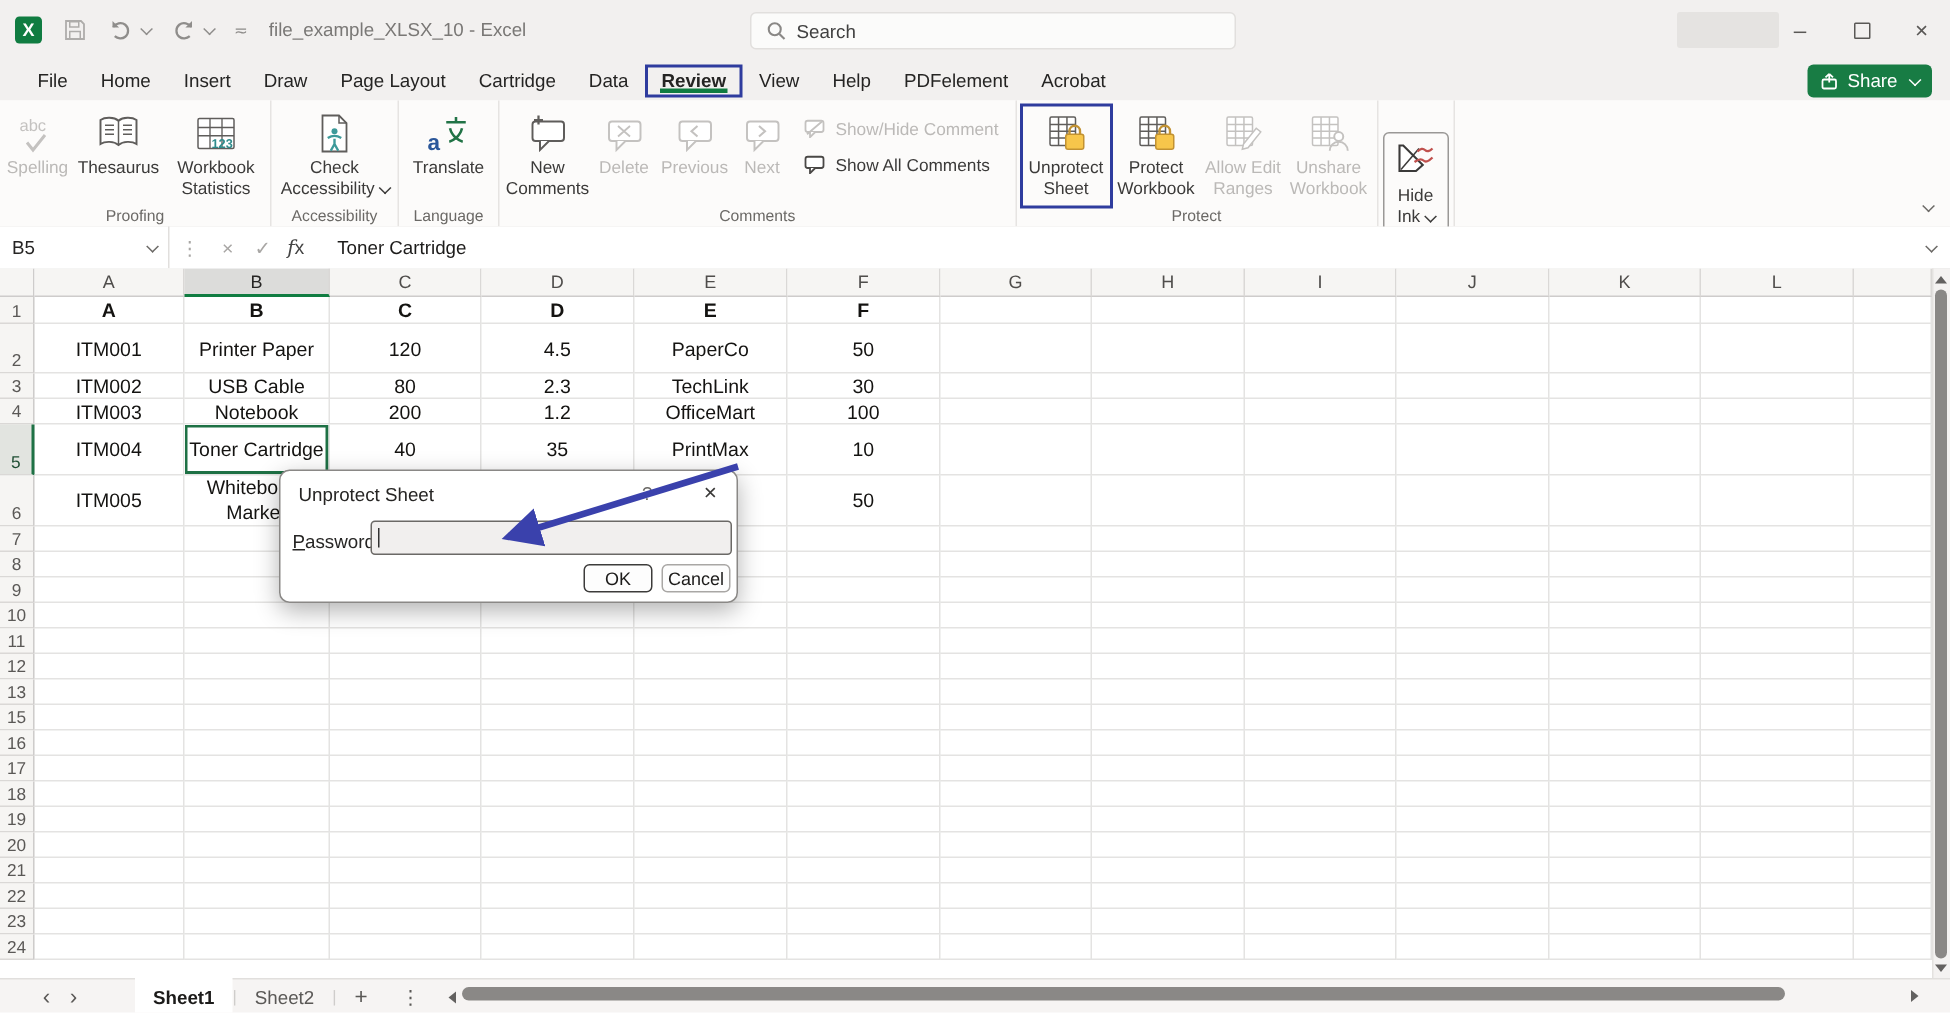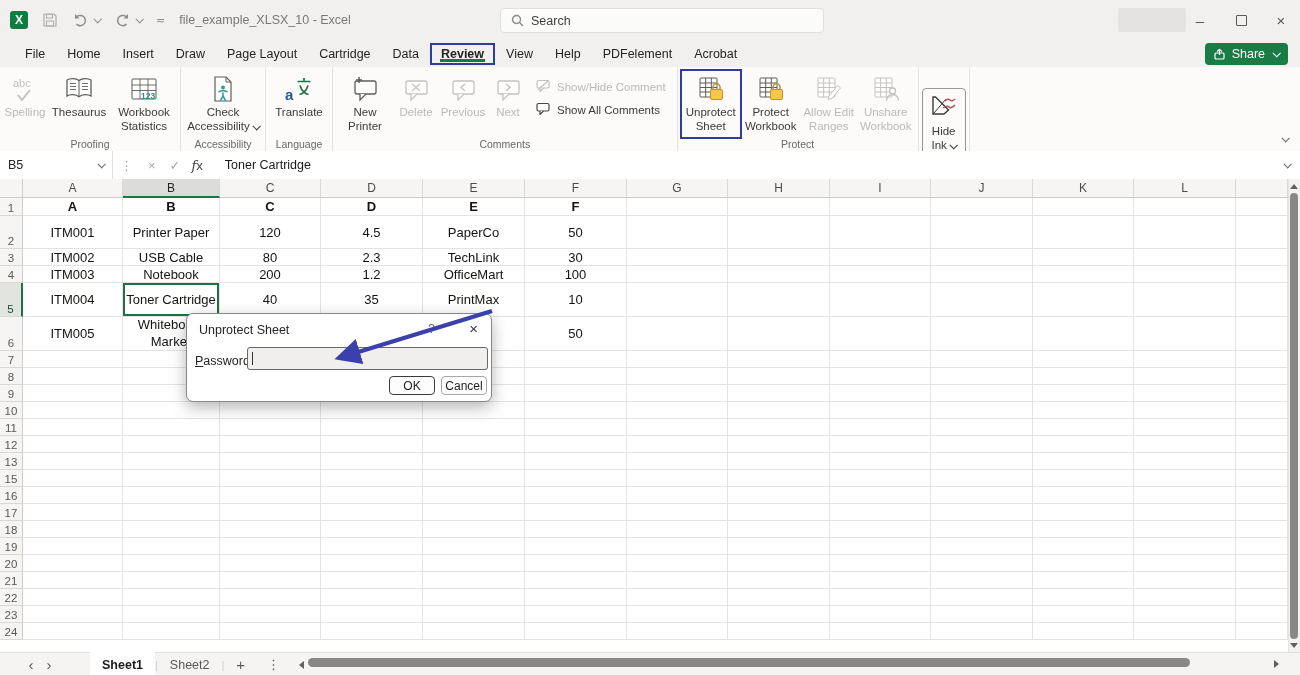--- a/index.html
+++ b/index.html
@@ -239,21 +239,21 @@
     <div class="rgroup">
       <div class="rgroup-content">
         <div class="rbtn" style="width: 56px;">
           <div class="ric">
             <svg width="28" height="26" viewBox="0 0 28 26">
               <rect x="4" y="5" width="21" height="13" rx="2" fill="#fff" stroke="#5f5d5b" stroke-width="1.3"></rect>
               <path d="M9 18v6l6-6" fill="#fff" stroke="#5f5d5b" stroke-width="1.3"></path>
               <path d="M8 1v6M5 4h6" stroke="#5f5d5b" stroke-width="1.5"></path>
             </svg>
           </div>
-          <div>New Printer</div>
+          <div>New Comments</div>
         </div>
         <div class="rbtn disabled" style="width: 42px;">
           <div class="ric">
             <svg width="28" height="26" viewBox="0 0 28 26">
               <rect x="4" y="5" width="21" height="13" rx="2" fill="#fff" stroke="#c4c2c0" stroke-width="1.3"></rect>
               <path d="M9 18v6l6-6" fill="#fff" stroke="#c4c2c0" stroke-width="1.3"></path>
               <path d="M10 8l8 7M18 8l-8 7" stroke="#c4c2c0" stroke-width="1.2"></path>
             </svg>
           </div>
           <div>Delete</div>

